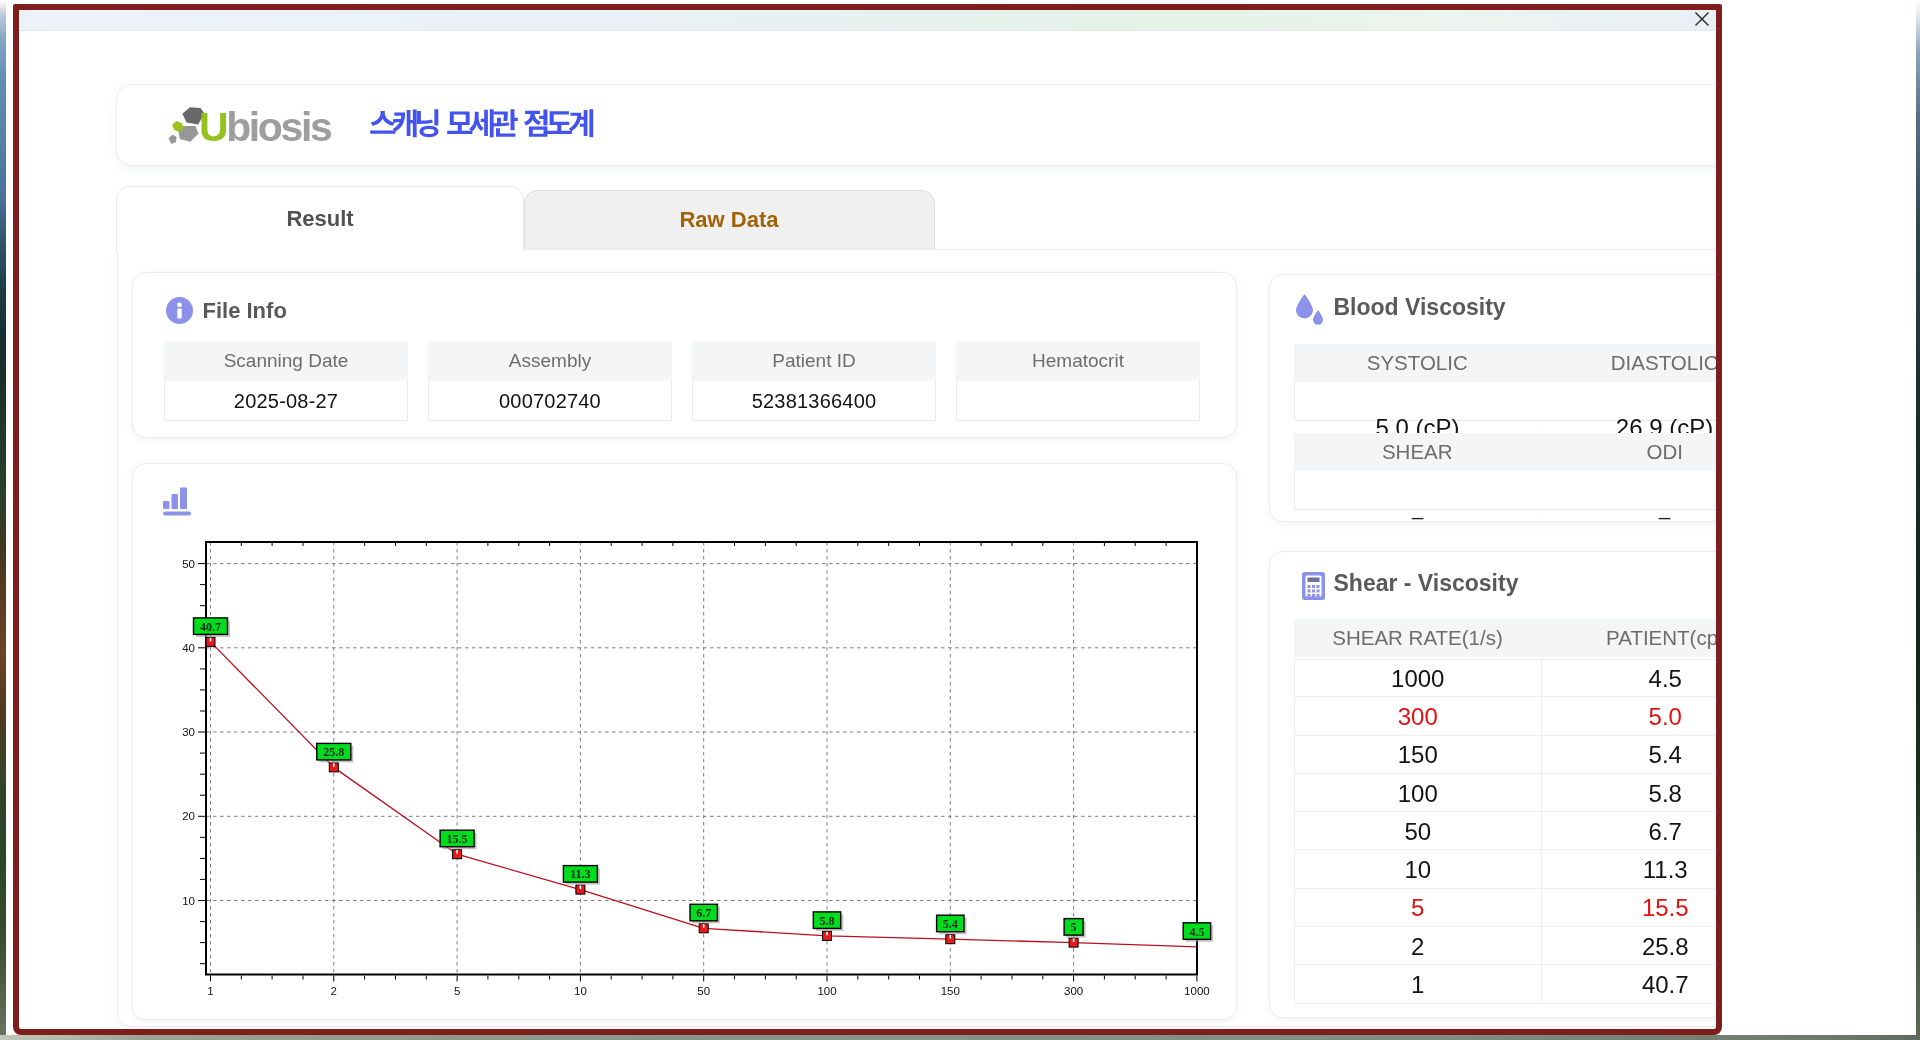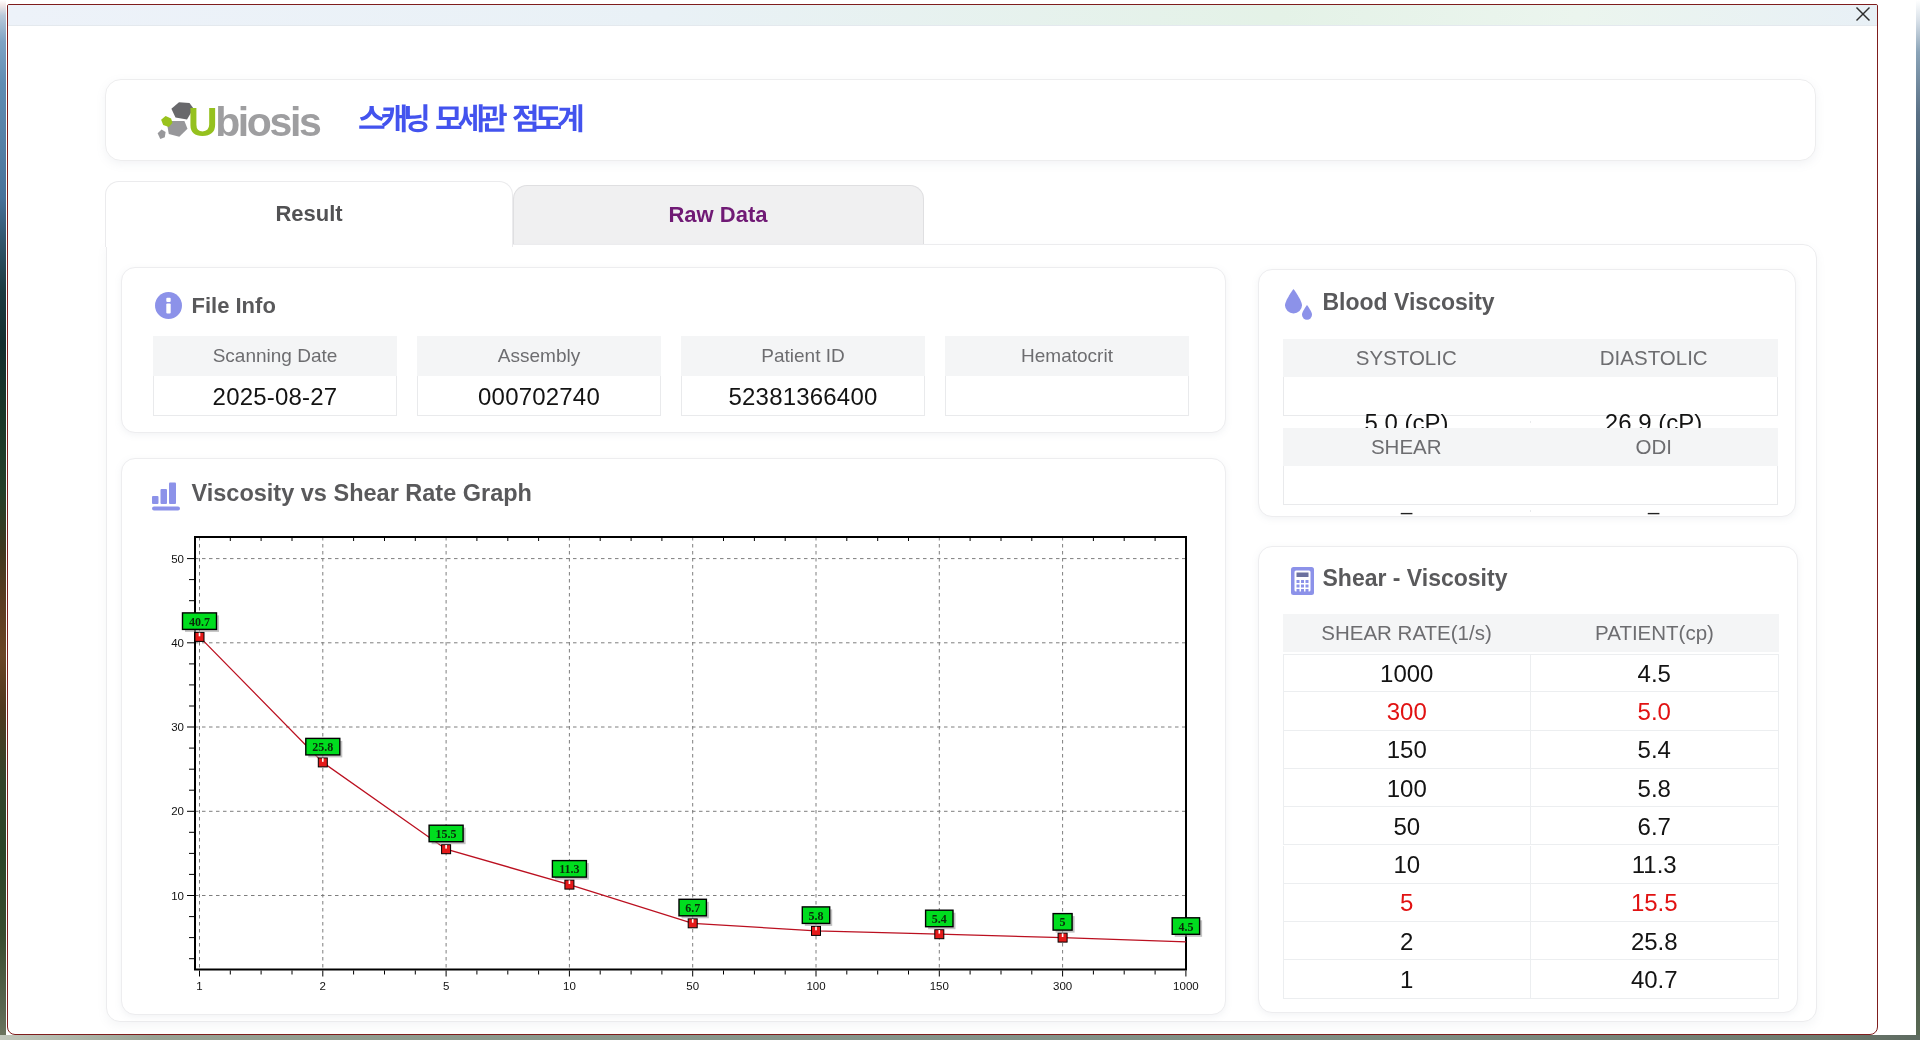--- a/index.html
+++ b/index.html
@@ -4,58 +4,58 @@
 * { margin:0; padding:0; box-sizing:border-box; }
 html,body { width:1920px; height:1040px; overflow:hidden; background:#fff;
   font-family:"Liberation Sans", sans-serif; }
 #stage { position:relative; width:1920px; height:1040px; background:#fff; }
 .wp-left { position:absolute; left:0; top:0; width:5.5px; height:1040px;
   background:linear-gradient(180deg,#ffffff 0%,#f3e9e9 0.5%,#b9c9da 1.5%,#7fa3c4 4%,#628cb2 8%,#567fa5 14%,#49719a 19%,#33566e 23%,#1d3a40 28%,#142e2e 33%,#1c3628 40%,#25402a 47%,#41381f 53%,#5c3c22 58%,#6b4526 63%,#52391f 68%,#35442a 75%,#2c4428 82%,#3a4c2e 90%,#5c6650 97%,#6e7660 100%); }
 .wp-right { position:absolute; right:0; top:0; width:4px; height:1040px;
   background:linear-gradient(180deg,#ffffff 0%,#d8e0e8 2%,#8ba4b8 5%,#5a7186 11%,#31444f 22%,#1c2c28 40%,#13251c 60%,#1a2e22 75%,#4a5a48 92%,#5a6a55 100%); }
 .wp-bottom { position:absolute; left:0; top:1034.5px; width:1920px; height:5.5px;
   background:linear-gradient(90deg,#c2c8bc 0%,#98a294 8%,#8b998d 25%,#83938a 50%,#7d8d82 75%,#6d7a6e 95%,#5d6a60 100%); }
-.window { position:absolute; left:7px; top:3.5px; width:1871px; height:1031px;
-  background:#fff; border:1px solid #7f1d1d; border-radius:2px 2px 8px 8px; overflow:hidden; }
+.window { position:absolute; left:13px; top:3.5px; width:1709px; height:1031px;
+  background:#fff; border:6px solid #7f1d1d; border-radius:2px 2px 8px 8px; overflow:hidden; }
 .titlebar { position:absolute; left:0; top:0; width:100%; height:21px;
   background:linear-gradient(90deg,#edf2f9 0%,#e9f1f6 35%,#e4f2e7 68%,#ebf5ee 84%,#e8f0f6 100%);
   border-bottom:1px solid #e4e9ee; }
 .closex { position:absolute; right:6px; top:1.5px; }
 .hdr-card { position:absolute; left:97px; top:74.5px; width:1711px; height:82px;
   background:#fff; border:1px solid #ededee; border-radius:16px;
   box-shadow:0 3px 10px rgba(130,140,155,0.10); }
 .ulogo { position:absolute; left:50px; top:18px; }
 .utext { position:absolute; left:82px; top:18.5px; font-size:41px; font-weight:700;
   letter-spacing:-2.4px; color:#9e9ea0; }
 .utext .ug { color:#95c11e; }
 .ksvg { position:absolute; left:249px; top:19.5px; }
 .tab { position:absolute; font-weight:700; font-size:22px; text-align:center; }
 .tab-raw { left:504.5px; top:180px; width:411px; height:60px; line-height:58px;
   background:#f0f0f1; border:1px solid #dfdfe1; border-bottom:none;
-  border-radius:14px 14px 0 0; color:#701a75; z-index:1; }
+  border-radius:14px 14px 0 0; color:#a16207; z-index:1; }
 .tab-res { left:97px; top:176.5px; width:408px; height:66px; line-height:64px;
   background:#fff; border:1px solid #ebebed; border-bottom:none;
   border-radius:14px 14px 0 0; color:#525254; z-index:3; }
 .panel { position:absolute; left:98px; top:239px; width:1710.5px; height:778px;
   background:#fff; border:1px solid #ececee; border-radius:0 14px 14px 14px; z-index:2;
   box-shadow:0 4px 10px rgba(130,140,155,0.08); }
 .card { position:absolute; background:#fff; border:1px solid #ededef; border-radius:14px;
   z-index:4; box-shadow:0 2px 7px rgba(130,140,155,0.10); }
 .card-file { left:112.5px; top:262.5px; width:1105px; height:166px; }
 .card-graph { left:112.5px; top:453.5px; width:1105px; height:557px; }
 .card-bv { left:1249.5px; top:264.5px; width:538px; height:248px; }
 .card-shear { left:1249.5px; top:541.5px; width:540px; height:467px;padding-left:35px; }
 .ctitle { position:absolute; font-weight:700; color:#59595b; }
 .icn { position:absolute; }
 
 .fcol { position:absolute; top:68px; width:244px; }
 .fhead { height:40px; background:#f4f5f6; display:flex; align-items:center; justify-content:center;
   font-size:19px; color:#6d6d70; }
 .fval { height:40px; border:1px solid #e9eaec; border-top:none; display:flex; align-items:center;
-  justify-content:center; font-size:24px; color:#131313; letter-spacing:0.2px; padding-top:2px; }
+  justify-content:center; font-size:20px; color:#131313; letter-spacing:0.2px; padding-top:2px; }
 
 .bvt { position:absolute; left:24px; width:495px; }
 .trow { display:flex; width:100%; }
 .th { height:38px; background:#f4f5f6; }
 .th div { flex:1; display:flex; align-items:center; justify-content:center;
   font-size:20.5px; color:#6d6d70; }
 .tv { height:39px; border:1px solid #e9eaec; border-top:none; }
 .tv div { flex:1; display:flex; align-items:center; justify-content:center;
   font-size:24px; color:#131313; padding-top:2px;margin-top:44px; }
 .tv div + div { border-left:1px solid #e9eaec; }
@@ -133,21 +133,20 @@
         </div>
     </div>
 
     <div class="card card-graph">
       <svg class="icn" style="left:29px;top:22px" width="30" height="30" viewBox="0 0 30 30">
         <rect x="1" y="15" width="6.5" height="8" rx="1" fill="#8c92e9"></rect>
         <rect x="9.5" y="8" width="6.5" height="15" rx="1" fill="#8c92e9"></rect>
         <rect x="18" y="1.5" width="7" height="21.5" rx="1" fill="#8c92e9"></rect>
         <rect x="1" y="25.5" width="28" height="4" rx="2" fill="#8c92e9"></rect>
       </svg>
-      <div class="ctitle" style="left:70px;top:20.5px;font-size:23.5px">Viscosity vs Shear Rate Graph</div>
       <svg class="plot" width="1105" height="557" viewBox="0 0 1105 557">
 <line x1="74.0" y1="437.5" x2="1065.0" y2="437.5" stroke="#7e7e7e" stroke-width="1" stroke-dasharray="3.5 3.5"></line>
 <line x1="74.0" y1="353.3" x2="1065.0" y2="353.3" stroke="#7e7e7e" stroke-width="1" stroke-dasharray="3.5 3.5"></line>
 <line x1="74.0" y1="269.0" x2="1065.0" y2="269.0" stroke="#7e7e7e" stroke-width="1" stroke-dasharray="3.5 3.5"></line>
 <line x1="74.0" y1="184.8" x2="1065.0" y2="184.8" stroke="#7e7e7e" stroke-width="1" stroke-dasharray="3.5 3.5"></line>
 <line x1="74.0" y1="100.6" x2="1065.0" y2="100.6" stroke="#7e7e7e" stroke-width="1" stroke-dasharray="3.5 3.5"></line>
 <line x1="78.5" y1="79.0" x2="78.5" y2="511.5" stroke="#7e7e7e" stroke-width="1" stroke-dasharray="3.5 3.5"></line>
 <line x1="201.8" y1="79.0" x2="201.8" y2="511.5" stroke="#7e7e7e" stroke-width="1" stroke-dasharray="3.5 3.5"></line>
 <line x1="325.1" y1="79.0" x2="325.1" y2="511.5" stroke="#7e7e7e" stroke-width="1" stroke-dasharray="3.5 3.5"></line>
 <line x1="448.4" y1="79.0" x2="448.4" y2="511.5" stroke="#7e7e7e" stroke-width="1" stroke-dasharray="3.5 3.5"></line>

